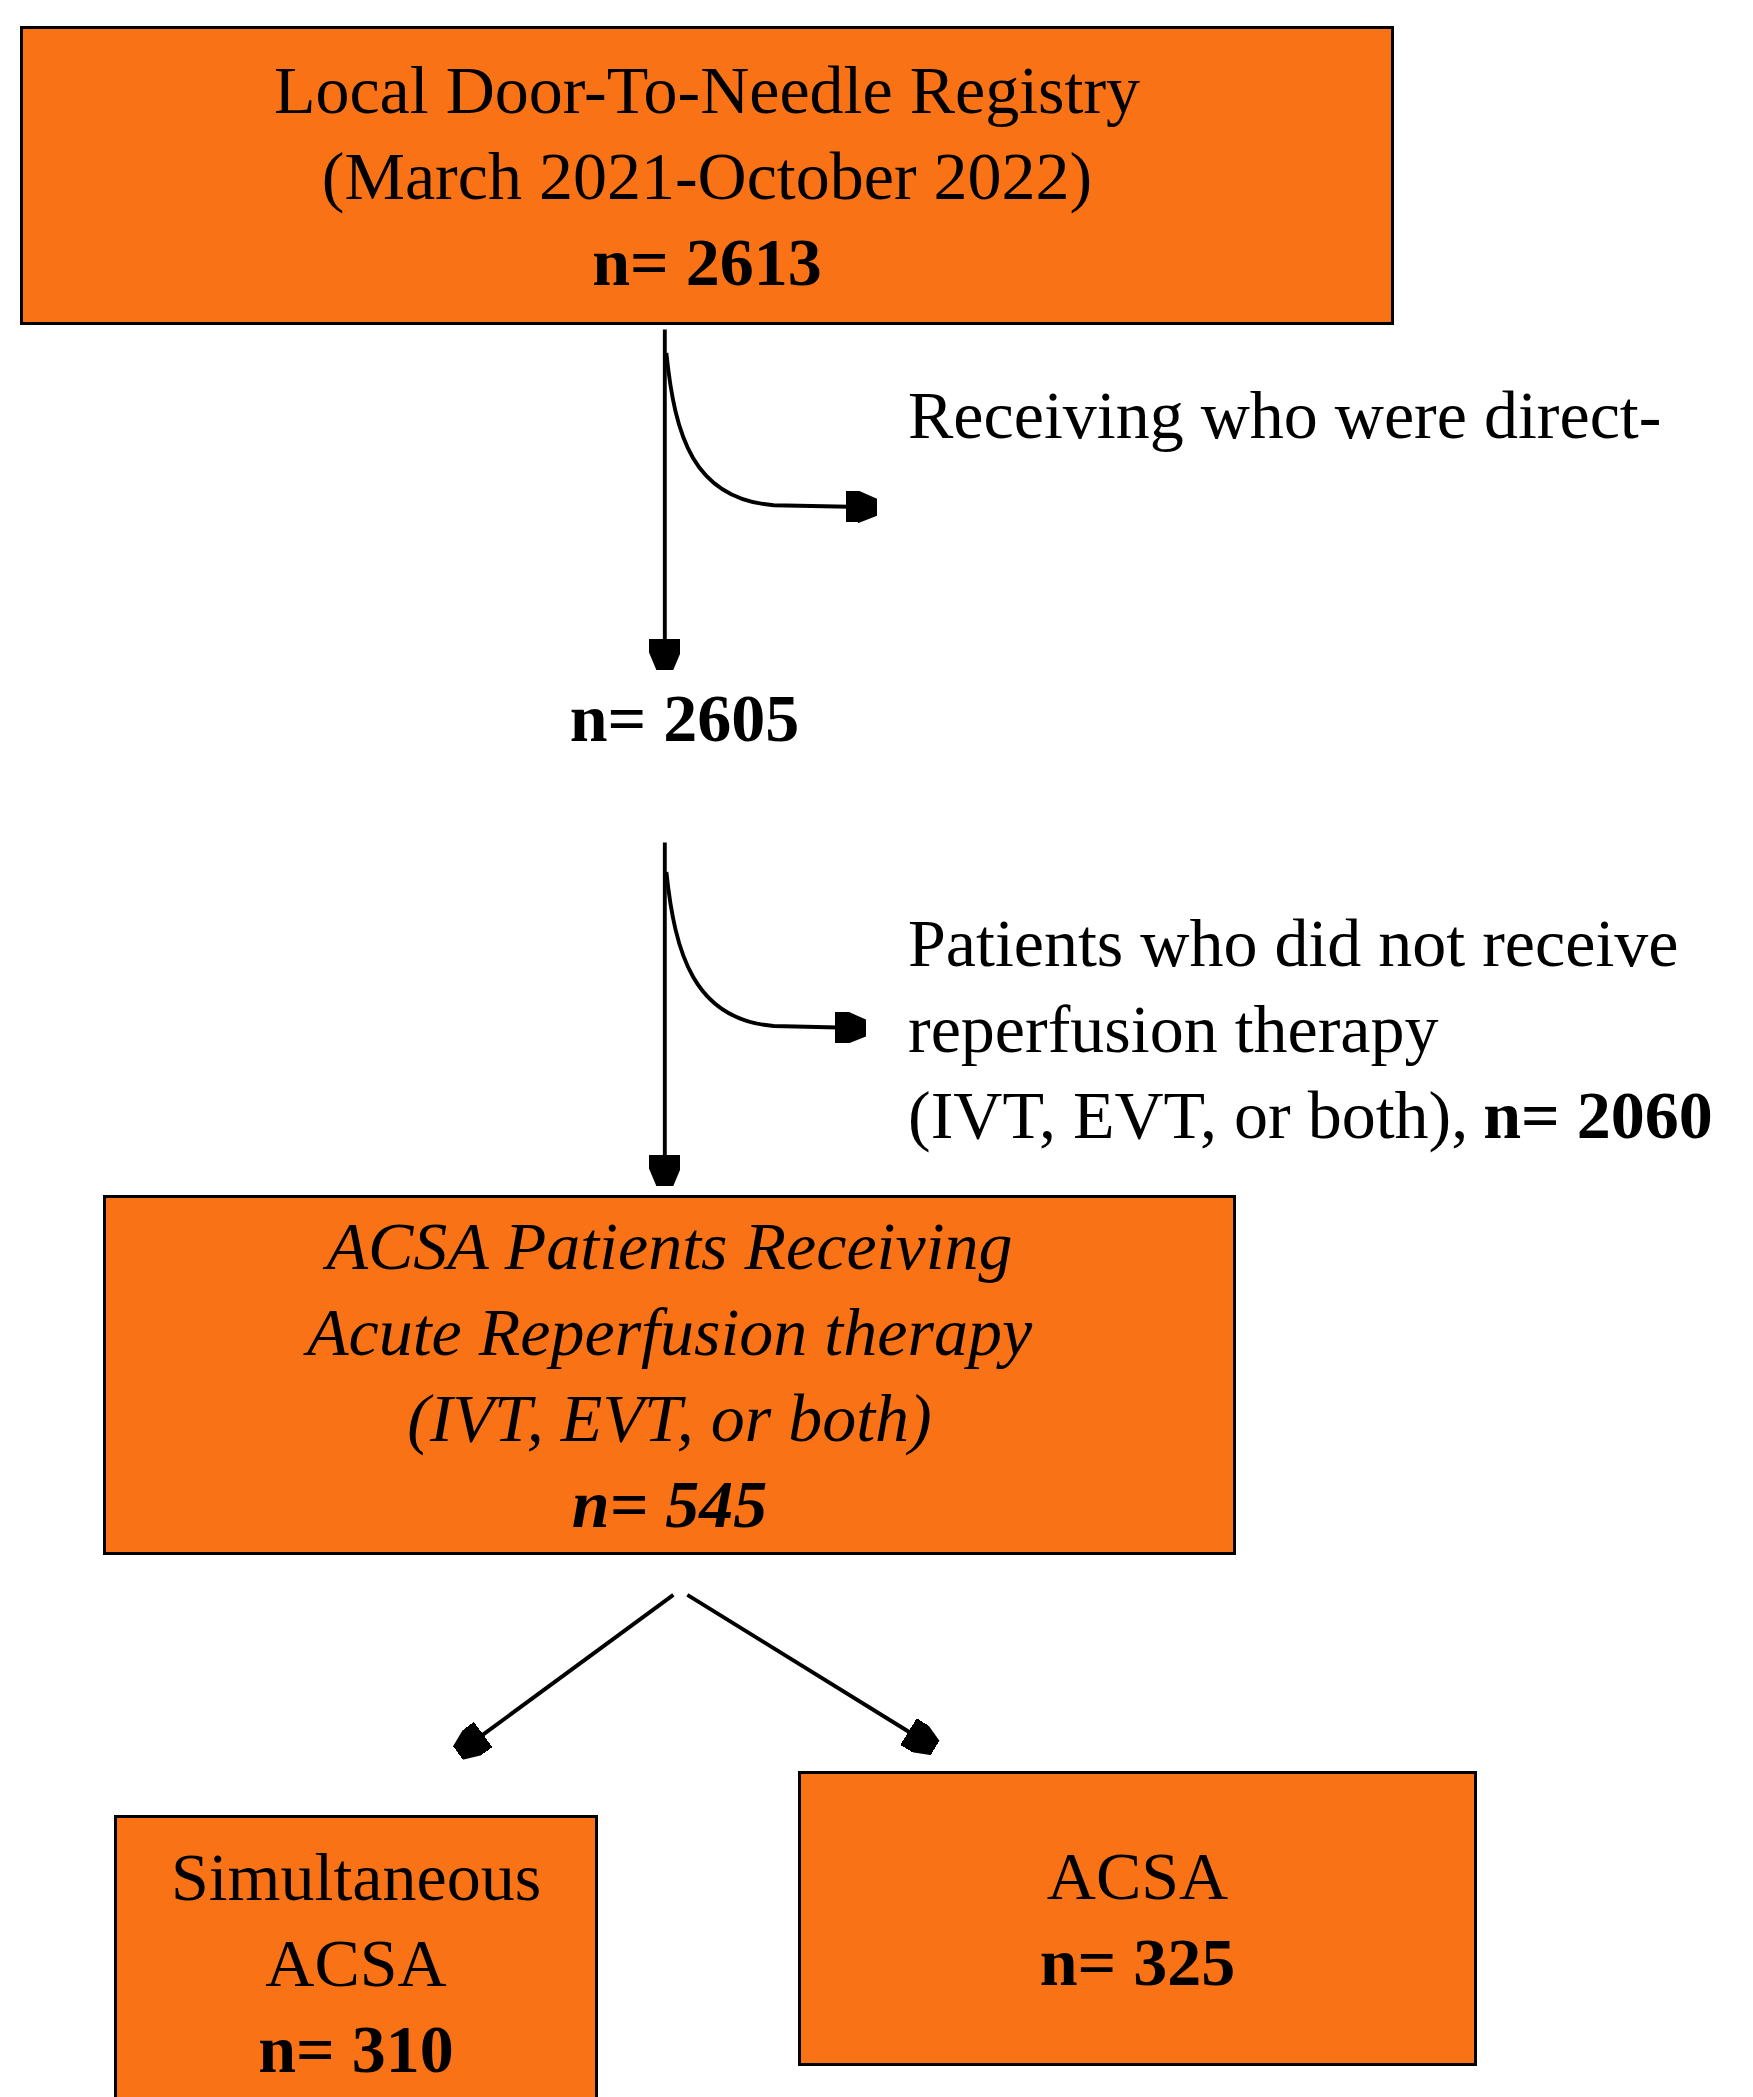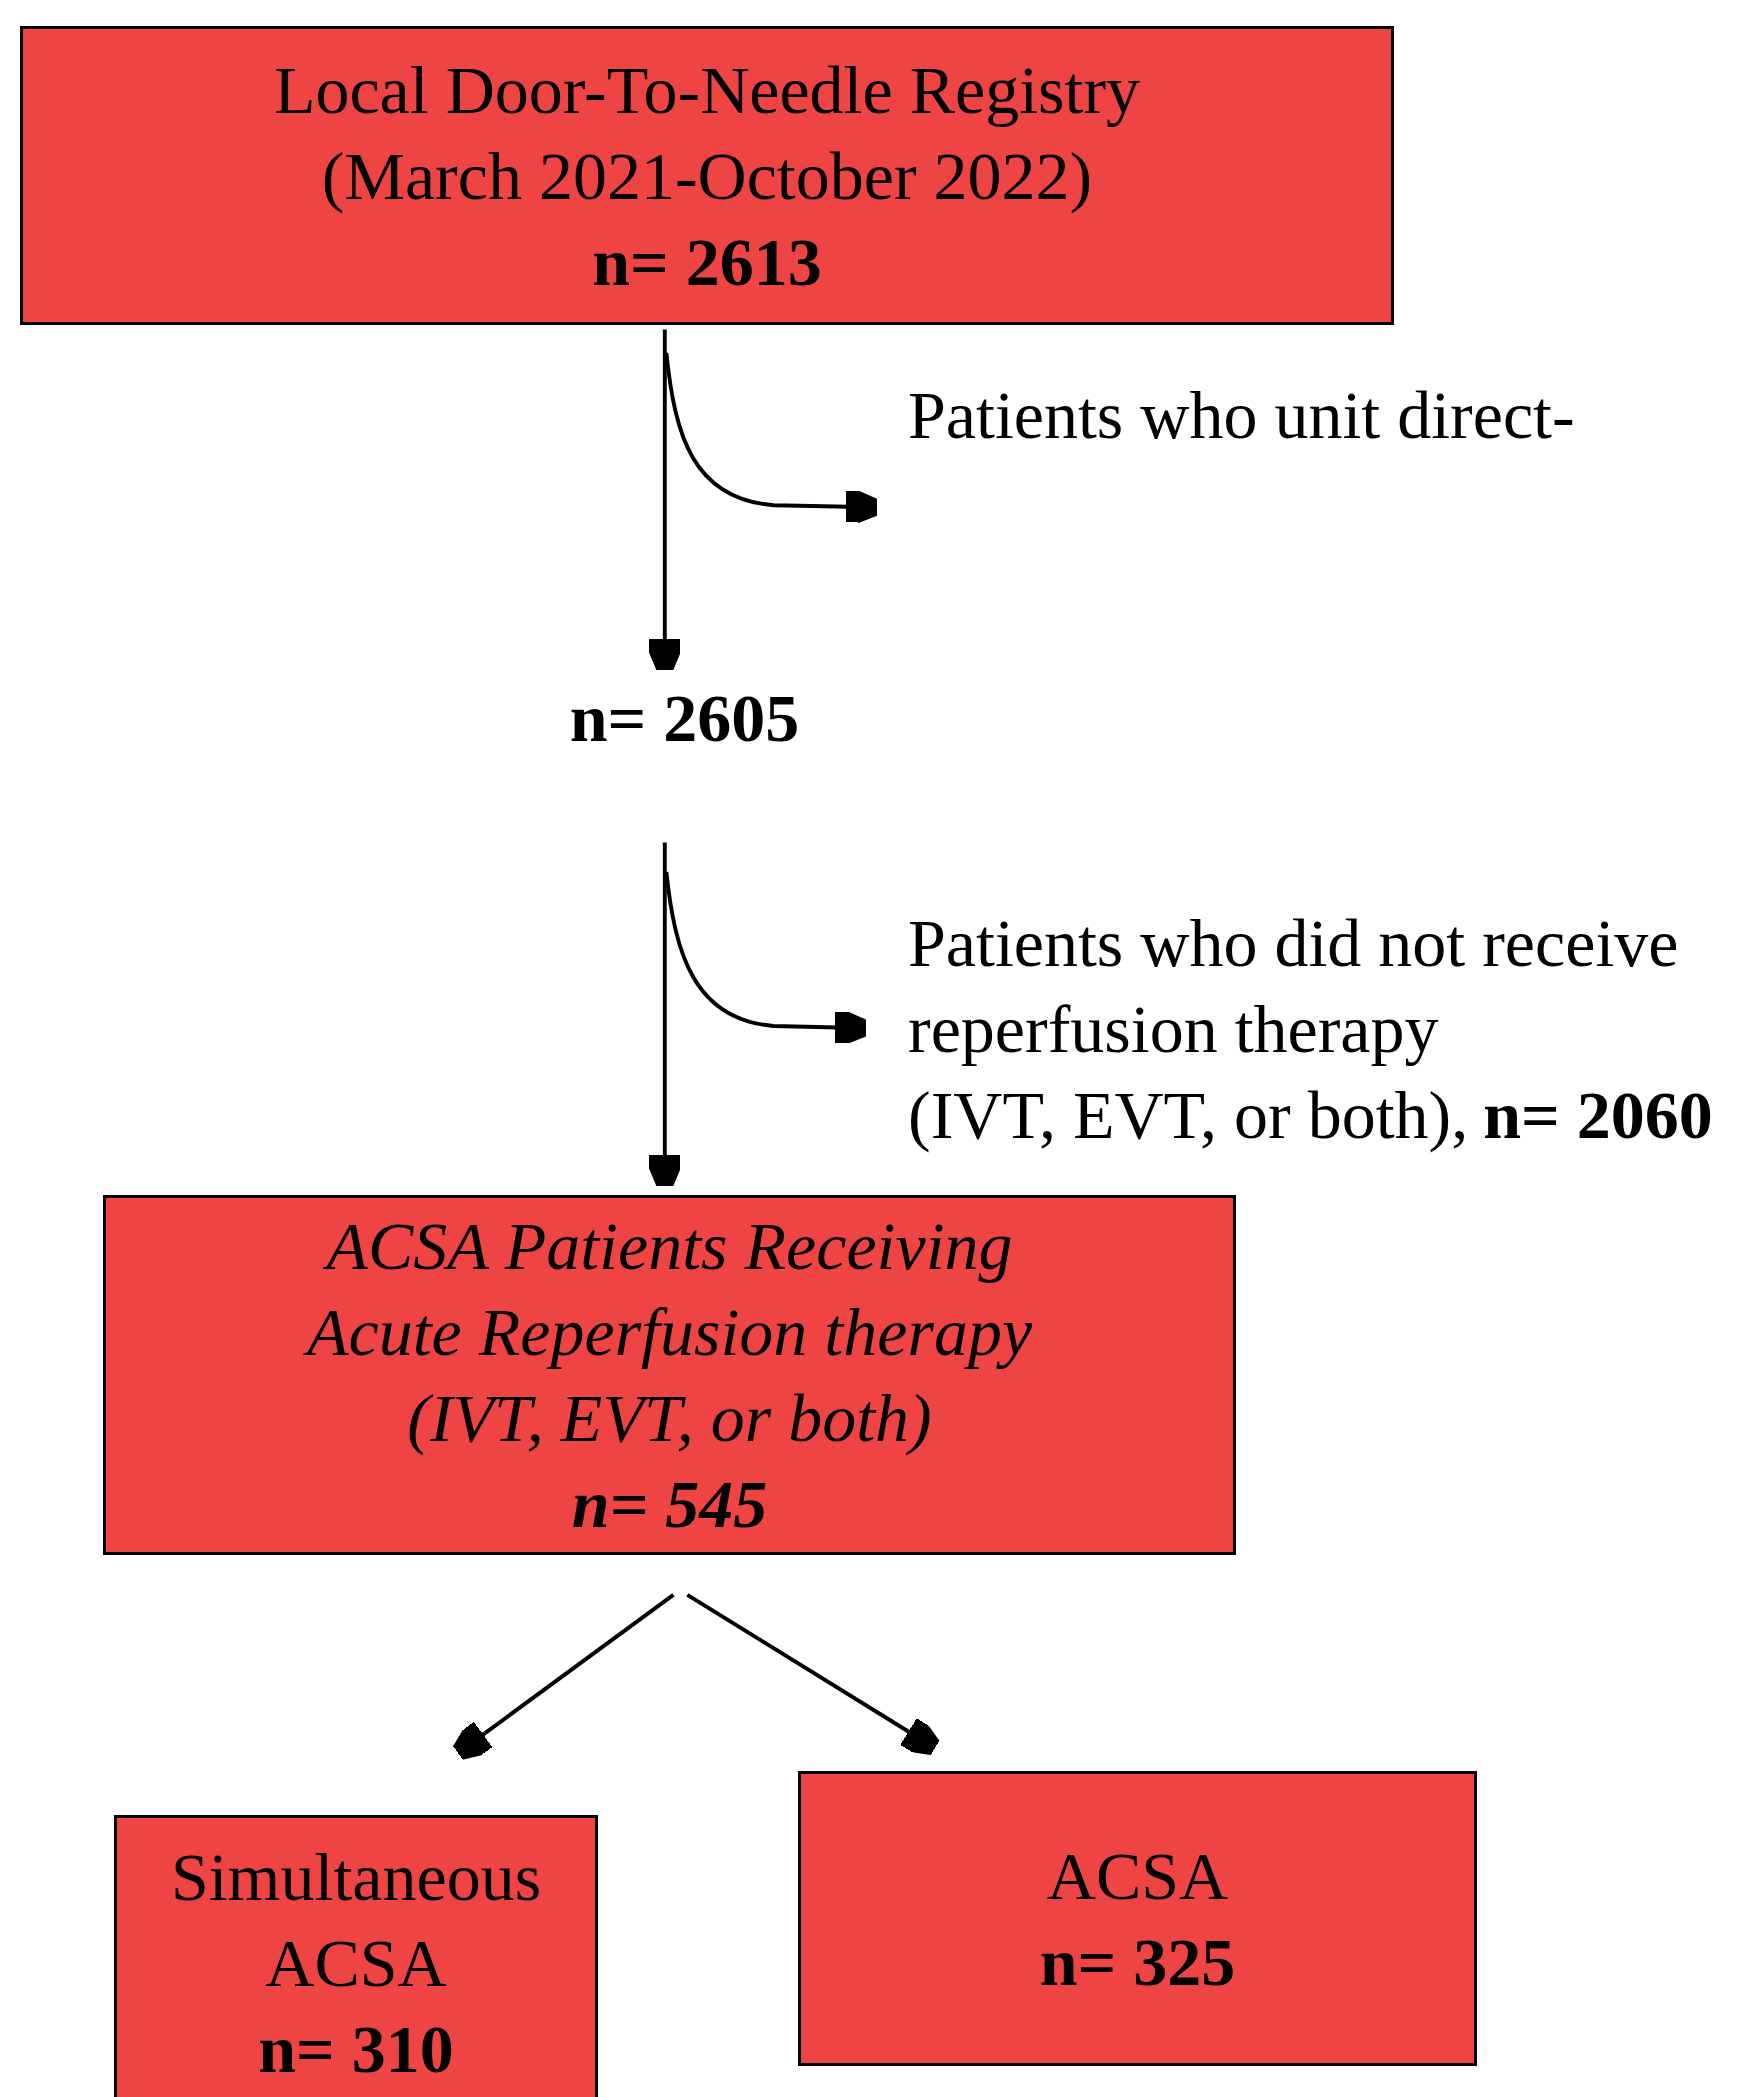--- a/index.html
+++ b/index.html
@@ -9,21 +9,21 @@
     height: 2097px;
     background: #ffffff;
     color: #000000;
     font-family: "Liberation Serif", "DejaVu Serif", serif;
     overflow: hidden;
   }
   .box {
     position: absolute;
     border: 3.1px solid #000000;
     box-sizing: border-box;
-    background: #ef4444;
+    background: #f97316;
     display: flex;
     flex-direction: column;
     justify-content: center;
     align-items: center;
     text-align: center;
   }
   .line {
     font-size: 68px;
     line-height: 86px;
     white-space: nowrap;
@@ -70,21 +70,21 @@
     <path d="M884 2052 L1172 2230" marker-end="url(#arrow)"></path>
   </svg>
 
   <div class="box" style="left:20px; top:26px; width:1374px; height:299px;">
     <div class="line">Local Door-To-Needle Registry</div>
     <div class="line">(March 2021-October 2022)</div>
     <div class="line bold">n= 2613</div>
   </div>
 
   <div class="excl" style="left:908px; top:372px; width:840px;">
-    <div class="line">Patients who unit direct-</div>
+    <div class="line">Receiving who were direct-</div>
   </div>
 
   <div class="textblock" style="left:179px; top:675px; width:1011px;">
     <div class="line bold">n= 2605</div>
   </div>
 
   <div class="excl excl2" style="left:908px; top:900px; width:847px;">
     <div class="line">Patients who did not receive</div>
     <div class="line">reperfusion therapy</div>
     <div class="line"><span>(IVT, EVT, or both),</span><span class="bold nval">n= 2060</span></div>

